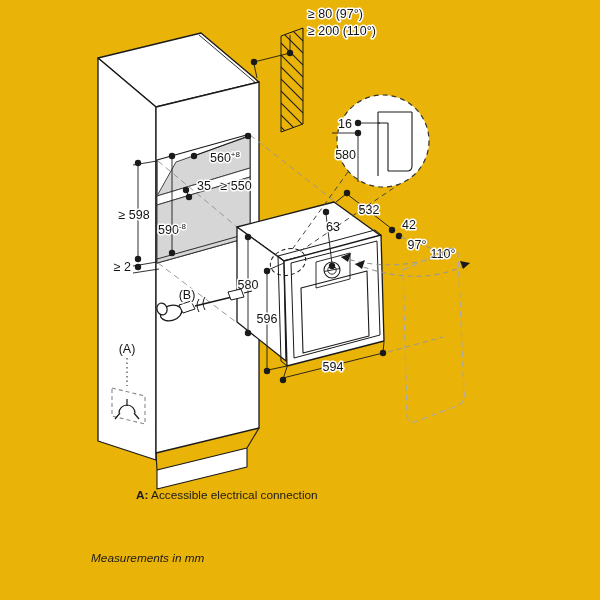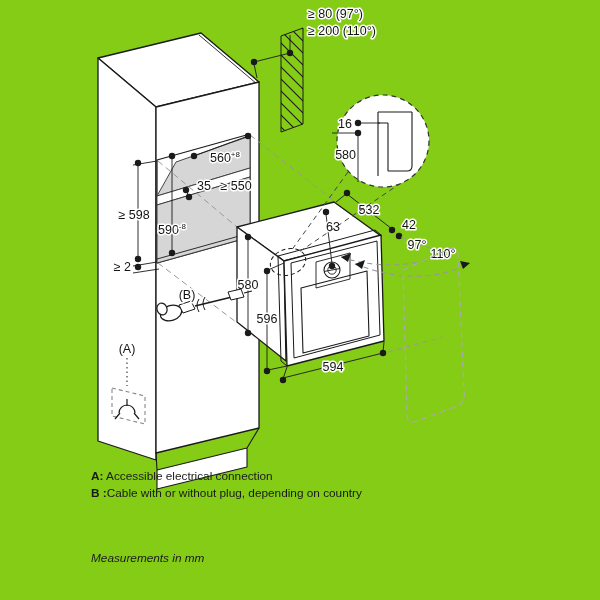--- a/index.html
+++ b/index.html
@@ -1,24 +1,24 @@
 <!DOCTYPE html>
 <html><head>
 <meta charset="utf-8">
 <style>
   html,body{margin:0;padding:0;background:#fff;}
-  .stage{position:relative;width:600px;height:600px;background:#84cc16;overflow:hidden;
+  .stage{position:relative;width:600px;height:600px;background:#eab308;overflow:hidden;
          font-family:"Liberation Sans",sans-serif;color:#1a1a1a;}
   .stage svg{position:absolute;left:0;top:0;}
   svg text{font-family:"Liberation Sans",sans-serif;font-size:12.5px;fill:#141414;
            paint-order:stroke fill;stroke:#ffffff;stroke-width:3px;stroke-linejoin:round;}
   svg text.sup-host tspan.sup{font-size:8px;}
   .legend{position:absolute;left:91px;font-size:11.8px;line-height:16.5px;color:#1a1a1a;}
   .legend b{font-weight:bold;}
-  .leg-ab{top:468px;}
+  .leg-ab{top:487px;margin-left:45px;}
   .leg-units{top:550px;font-style:italic;}
 </style>
 </head>
 <body>
 
 <div class="stage">
 <svg width="600" height="600" viewBox="0 0 600 600">
   <defs>
     <clipPath id="hatchclip">
           <path d="M281,36 L303,28 L303,124 L281,132 Z"></path>
@@ -160,16 +160,15 @@
   <g fill="none" stroke="#1a1a1a">
     <path d="M127,358 L127,386" stroke-width="1" stroke-dasharray="1.5,3"></path>
     <path d="M112,388 L145,396 L145,424 L112,416 Z" stroke="#888" stroke-width="1.1" stroke-dasharray="4,3"></path>
     <path d="M119,413 a8,8 0 0,1 16,0 M127,399 L127,406 M120,413 l-5,6 M134,413 l5,6" stroke-width="1.2"></path>
   </g>
   <text x="127" y="353" text-anchor="middle">(A)</text>
 </svg>
 
   <div class="legend leg-ab">
     <div><b>A:</b> <span>Accessible electrical connection</span></div>
-    <div><b>B :</b><span>Cable with or without plug, depending on country</span></div>
   </div>
   <div class="legend leg-units">Measurements in mm</div>
 </div>
 
 </body></html>

